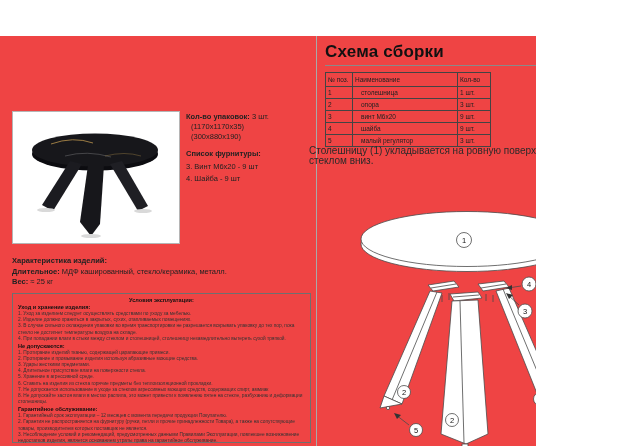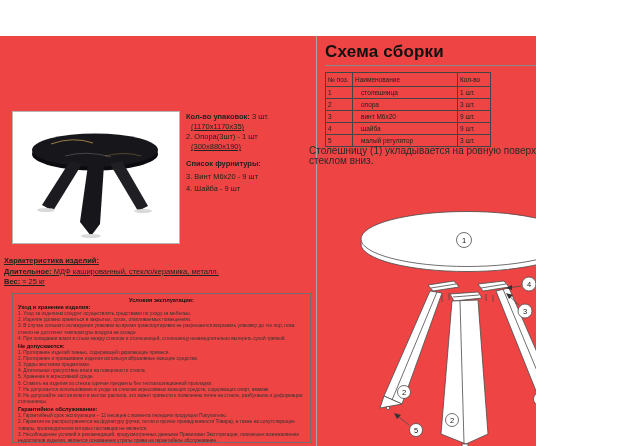--- a/index.html
+++ b/index.html
@@ -17,24 +17,24 @@
   .col-num{width:22px;}
   .col-name{width:100px;}
   .col-qty{width:28px;}
   #parts-table td.name{padding-left:8px;}
   #assembly-note{left:309px;top:110px;width:292px;font-size:10px;line-height:10px;color:#2a2a2a;}
   #diagram{left:338px;top:148px;}
   
   #photo-frame{left:12px;top:75px;width:166px;height:131px;border:1px solid #b5b5b5;background:#fff;}
   #pack-block{left:186px;top:76px;width:126px;font-size:7.5px;line-height:10px;color:#222;}
   .b{font-weight:bold;}
-  .indent{padding-left:5px;text-decoration:underline;}
+  .indent{padding-left:5px;}
   .gap8{height:7px;}
   .hw-line{margin-top:2.5px;}
-  #char-block{left:4px;top:220px;width:300px;font-size:7.5px;line-height:10.5px;color:#222;text-decoration:underline;}
+  #char-block{left:12px;top:220px;width:300px;font-size:7.5px;line-height:10.5px;color:#222;}
   #cond-box{left:12px;top:257px;width:287px;height:143px;border:1px solid #6f6f6f;padding:3px 5px 2px 5px;
             font-size:4.8px;line-height:6.2px;color:#333;}
   .cond-title{text-align:center;font-weight:bold;font-size:5.6px;color:#111;margin-bottom:1px;}
   .cond-sub{font-weight:bold;font-size:5.6px;color:#111;margin-top:1px;margin-bottom:.5px;}
   #decl-line{left:10px;top:424px;font-size:6.3px;color:#333;}
   
   #eac-badge{left:224px;top:413px;width:26px;height:19px;background:#000;color:#fff;
              display:flex;align-items:center;justify-content:center;font-weight:bold;font-size:11px;letter-spacing:-.5px;}
   #mark-ii{left:258px;top:414px;}
   #mark-glass{left:277px;top:413px;}
@@ -194,21 +194,20 @@
       <polygon points="97,52 109,49 135,94 125,99" fill="#1f1f24"></polygon>
       <ellipse cx="33" cy="98" rx="9" ry="2" fill="#d9d9d9"></ellipse>
       <ellipse cx="78" cy="124" rx="10" ry="2" fill="#d9d9d9"></ellipse>
       <ellipse cx="130" cy="99" rx="9" ry="2" fill="#d9d9d9"></ellipse>
     </svg>
   </div>
 
   <div class="abs" id="pack-block">
     <div><span class="b">Кол-во упаковок:</span><span> 3 шт.</span></div>
     <div class="indent">(1170х1170х35)</div>
-    <div>2. Опора(3шт) - 1 шт</div>
     <div class="indent">(300х880х190)</div>
     <div class="gap8"></div>
     <div class="b">Список фурнитуры:</div>
     <div class="hw-line">3. Винт М6х20 - 9 шт</div>
     <div class="hw-line">4. Шайба - 9 шт</div>
   </div>
 
   <div class="abs" id="char-block">
     <div class="b">Характеристика изделий:</div>
     <div><span class="b">Длительное:</span><span> МДФ кашированный, стекло/керамика, металл.</span></div>

